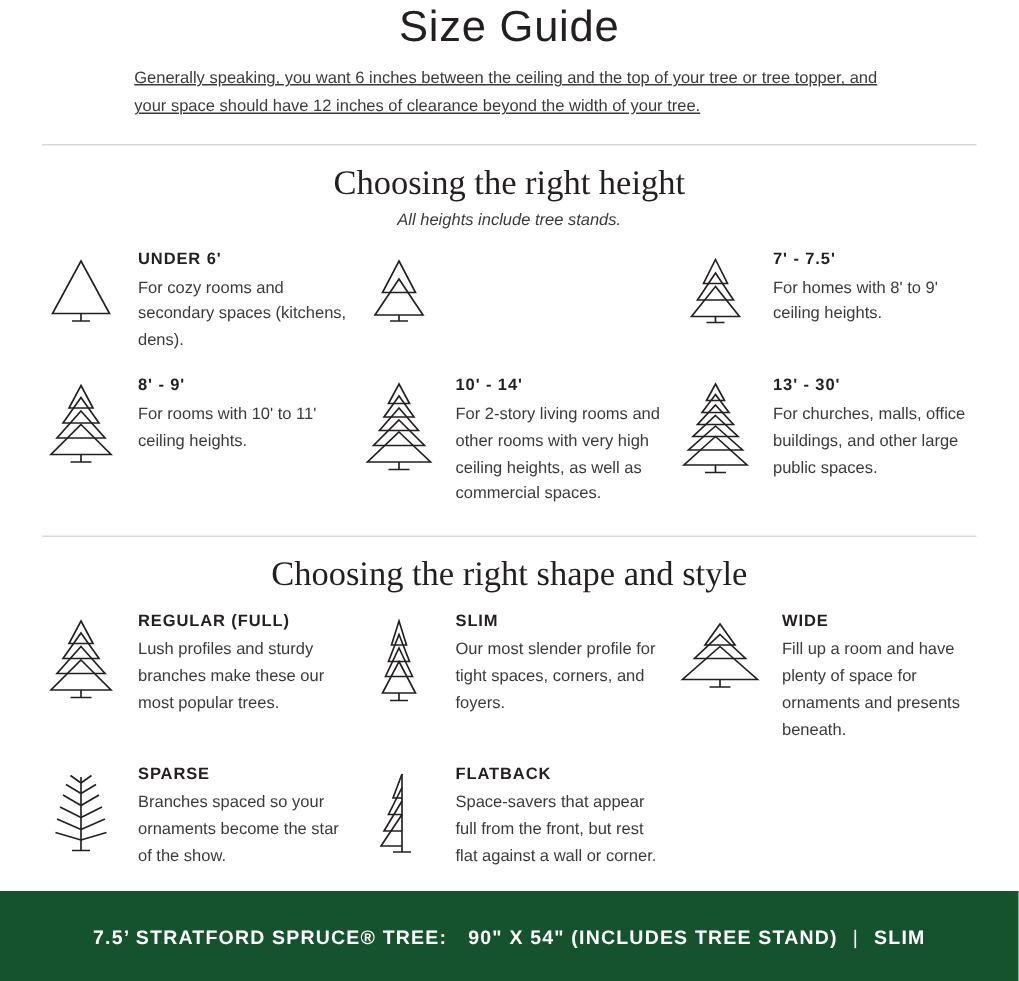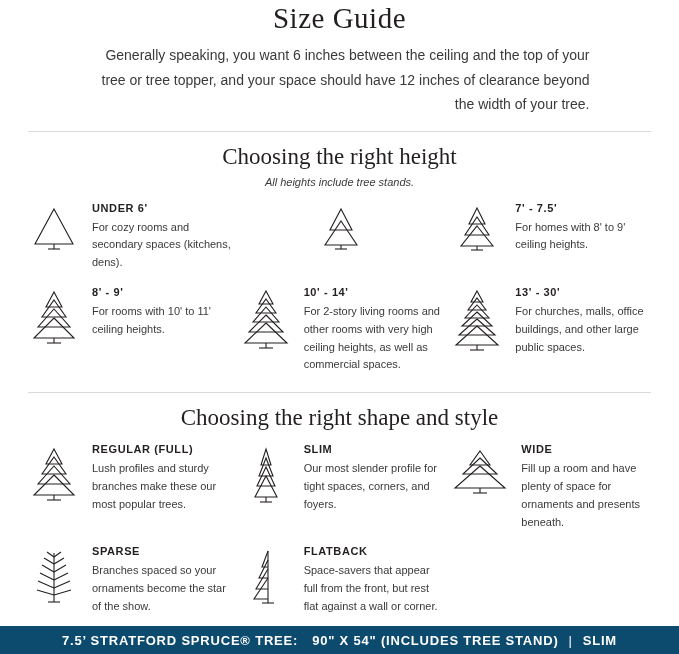--- a/index.html
+++ b/index.html
@@ -17,35 +17,36 @@
   .page {
     position: relative;
     width: 679px;
     height: 654px;
     box-sizing: border-box;
   }
 
   
   .title {
     text-align: center;
-    font-family: Liberation Serif, serif;
+    font-family: Liberation Sans, sans-serif;
     font-size: 29px;
     letter-spacing: 0.5px;
     color: #231f20;
     margin: 0;
     padding-top: 2px;
     font-weight: normal;
   }
   .intro {
     margin: 8px auto 0 auto;
     width: 500px;
-    text-align: right;
-    font-size: 14px;
+    text-align: left;
+    font-size: 11px;
     line-height: 1.75;
     color: #3a3a3a;
+    text-decoration: underline;
   }
 
   .rule {
     height: 1px;
     background: #d9d9d9;
     margin: 14px 28px 0 28px;
   }
 
   .section-title {
     text-align: center;
@@ -71,21 +72,20 @@
     row-gap: 14px;
     padding: 14px 22px 0 22px;
     box-sizing: border-box;
   }
   .cell {
     display: flex;
     align-items: flex-start;
     gap: 10px;
     padding-left: 4px;
     box-sizing: border-box;
-    justify-content: center;
   }
   .icon-wrap {
     flex: 0 0 56px;
     height: 64px;
     display: flex;
     align-items: flex-start;
     justify-content: center;
     padding-top: 2px;
   }
   .txt {
@@ -104,22 +104,22 @@
     line-height: 1.62;
     color: #3a3a3a;
   }
 
   
   .footer {
     position: absolute;
     left: 0;
     right: 0;
     bottom: 0;
-    height: 28px;
-    background: #0c4a6e;
+    height: 60px;
+    background: #14532d;
     display: flex;
     align-items: center;
     justify-content: center;
   }
   .footer-inner {
     color: #ffffff;
     font-size: 13px;
     font-weight: bold;
     letter-spacing: 0.8px;
     display: flex;

